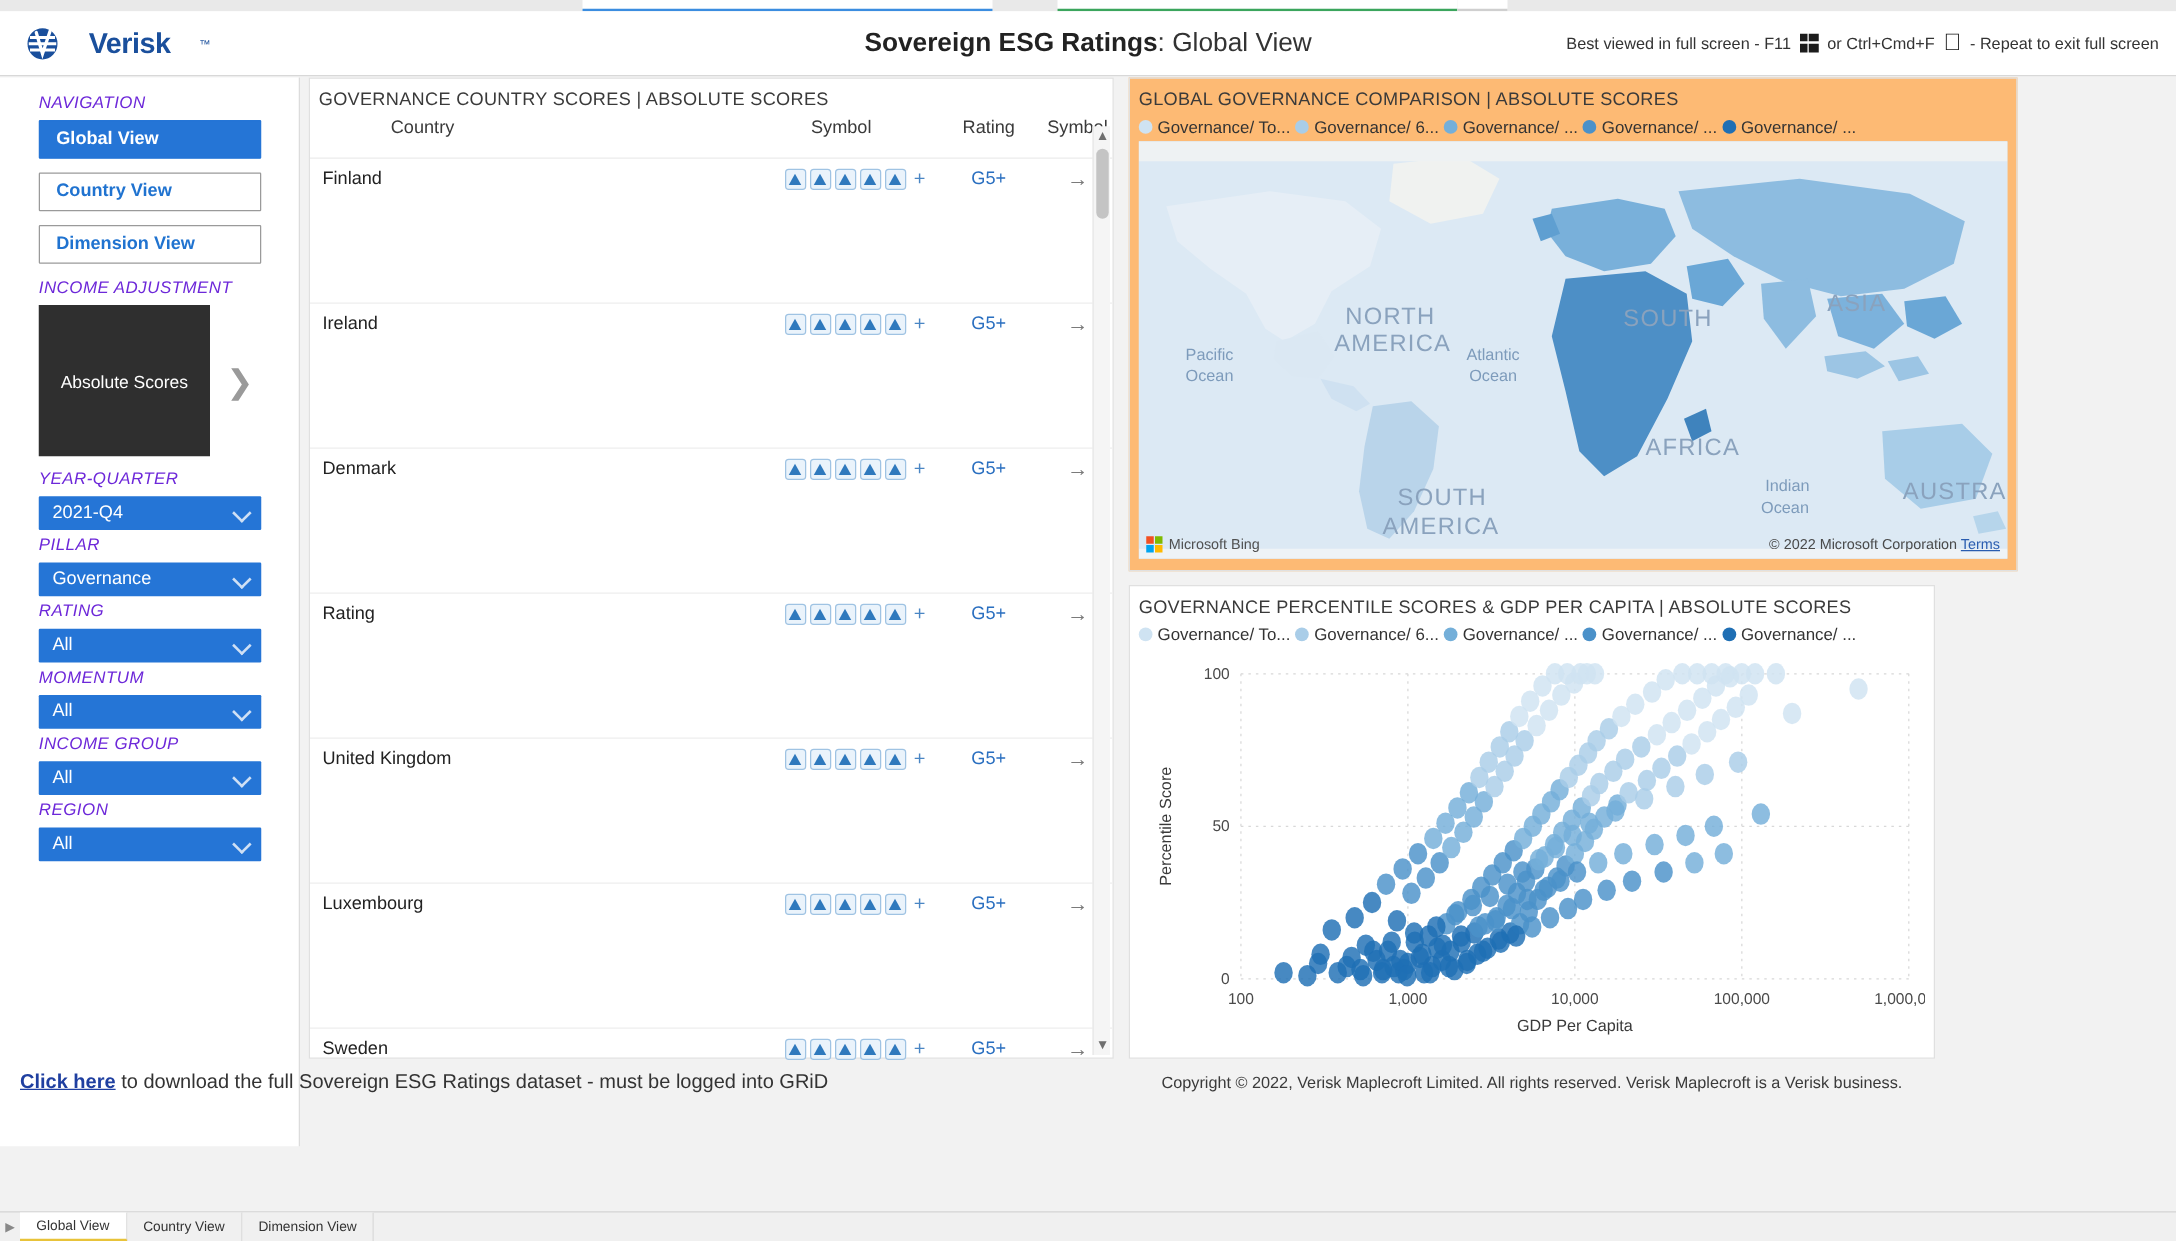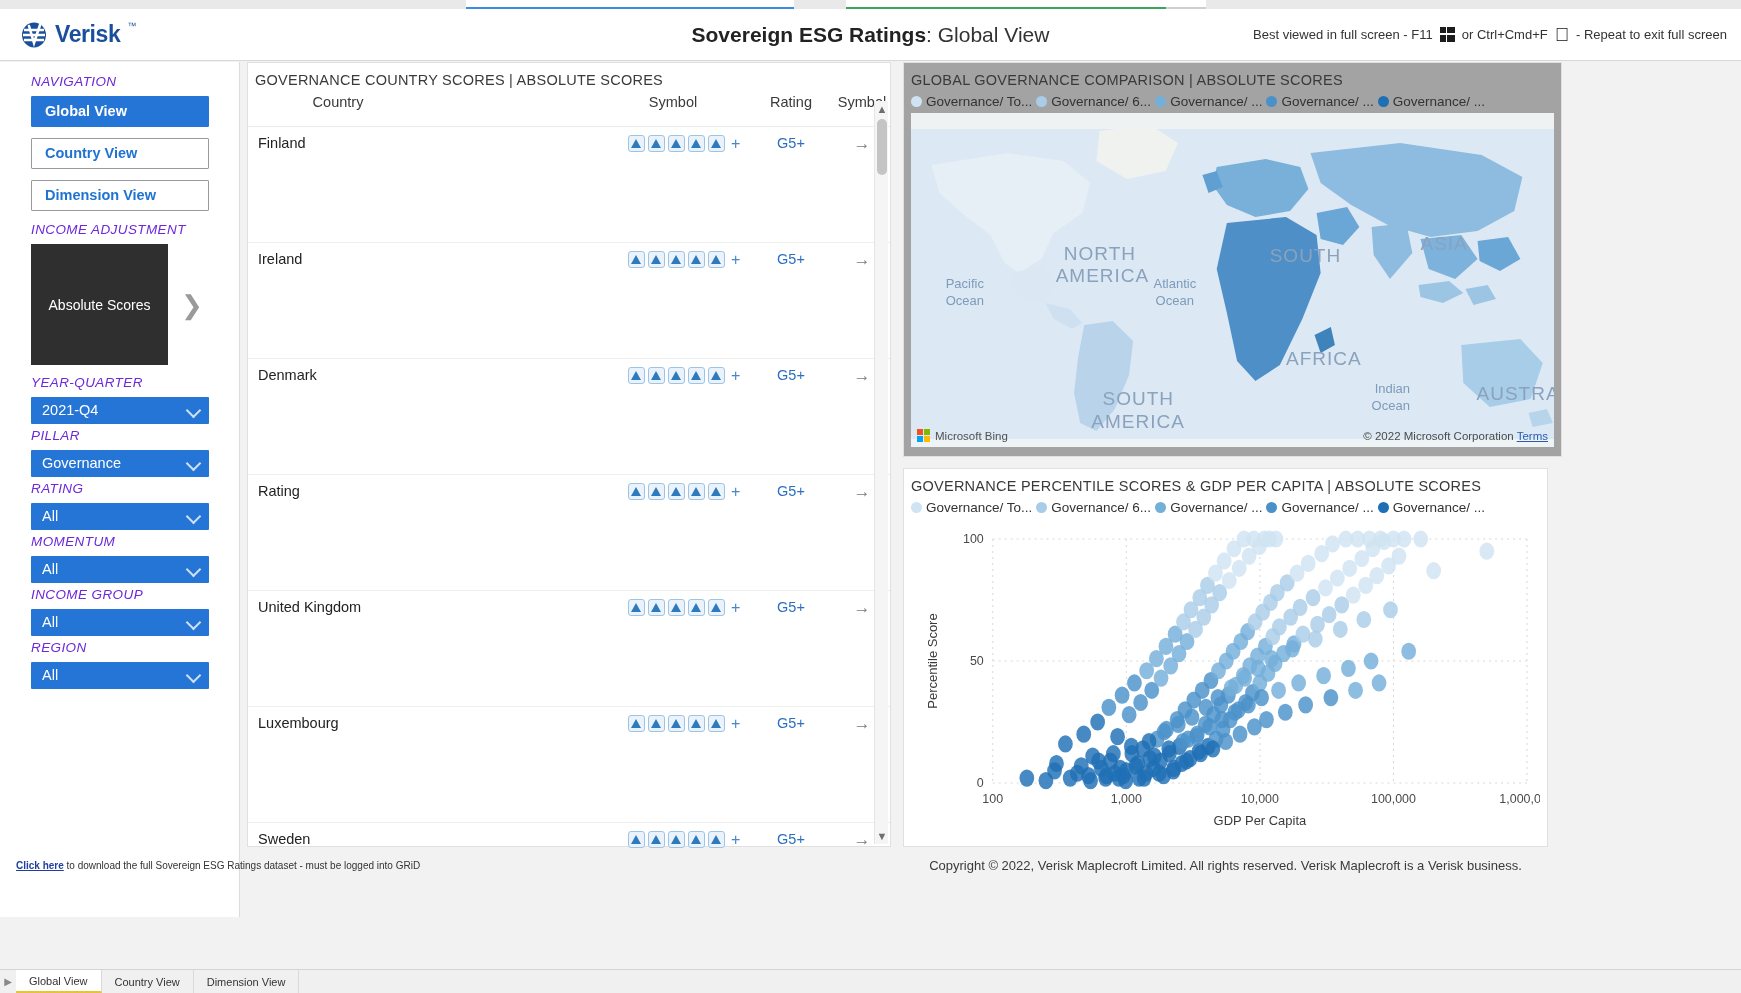--- a/index.html
+++ b/index.html
@@ -18,21 +18,21 @@
   .bs-tab.a { left:466px; width:328px; }
   .bs-tab.b { left:846px; width:320px; border-bottom-color:#3ba55d; }
   .bs-tab.c { left:1166px; width:40px; border-bottom-color:#cfcfcf; }
 
   
   .header {
     position:absolute; top:9px; left:0; width:1741px; height:52px;
     background:#ffffff; border-bottom:1px solid #d8d8d8;
     display:flex; align-items:center;
   }
-  .logo-wrap { display:flex; margin-left:20px; gap:7px; }
+  .logo-wrap { display:flex; align-items:center; margin-left:20px; gap:23px; }
   .logo-mark { width:28px; height:28px; position:relative; }
   .logo-text { font-size:23px; font-weight:bold; color:#1a4f9c; letter-spacing:-0.4px; }
   .logo-tm { font-size:9px; color:#1a4f9c; vertical-align:super; }
   .header-title {
     position:absolute; left:0; right:0; text-align:center;
     font-size:21px; color:#222; pointer-events:none;
   }
   .header-title b { font-weight:bold; }
   .header-title span { font-weight:normal; color:#333; }
   .header-right {
@@ -154,22 +154,22 @@
     color:#6f6f6f; font-size:11px; text-align:center; line-height:16px; cursor:pointer;
   }
   .sc-up{ top:0; } .sc-dn{ bottom:0; }
   .sc-thumb {
     position:absolute; left:2px; top:18px; width:10px; height:56px;
     background:#c4c4c4; border-radius:5px; cursor:pointer;
   }
 
   
   .panel-map {
-    position:absolute; top:62px; left:903px; width:659px; height:395px;
-    background:#a3a3a3; border:1px solid #e0e0e0;
+    position:absolute; top:62px; left:903px; width:711px; height:395px;
+    background:#fdba74; border:1px solid #e0e0e0;
   }
   .panel-scatter {
     position:absolute; top:468px; left:903px; width:645px; height:379px;
     background:#ffffff; border:1px solid #e0e0e0;
   }
   .legend {
     display:flex; align-items:center; gap:4px; padding:6px 0 4px 7px;
     font-size:13.5px; color:#333; overflow:hidden; white-space:nowrap;
   }
   .legend-item { display:flex; align-items:center; gap:4px; }
@@ -198,21 +198,21 @@
     position:absolute; right:6px; bottom:5px; font-size:11.5px; color:#4a4a4a;
   }
   .map-credit a { color:#2a5db0; text-decoration:underline; }
 
   .scatter-area { position:relative; margin:2px 7px 0 7px; height:322px; }
   .scatter-svg { position:absolute; inset:0; width:100%; height:100%; }
 
   
   .footer-left {
     position:absolute; left:16px; top:850px; width:870px; height:32px;
-    font-size:10px; color:#333; line-height:32px;
+    font-size:16px; color:#333; line-height:32px;
   }
   .footer-left a { color:#1f3fa0; text-decoration:underline; font-weight:bold; }
   .footer-right {
     position:absolute; left:903px; top:850px; width:645px; height:32px;
     font-size:13px; color:#3a3a3a; line-height:32px; text-align:center;
   }
 
   .tabbar {
     position:absolute; left:0; bottom:0; width:1741px; height:24px;
     background:#f0f0f0; border-top:1px solid #d4d4d4;

